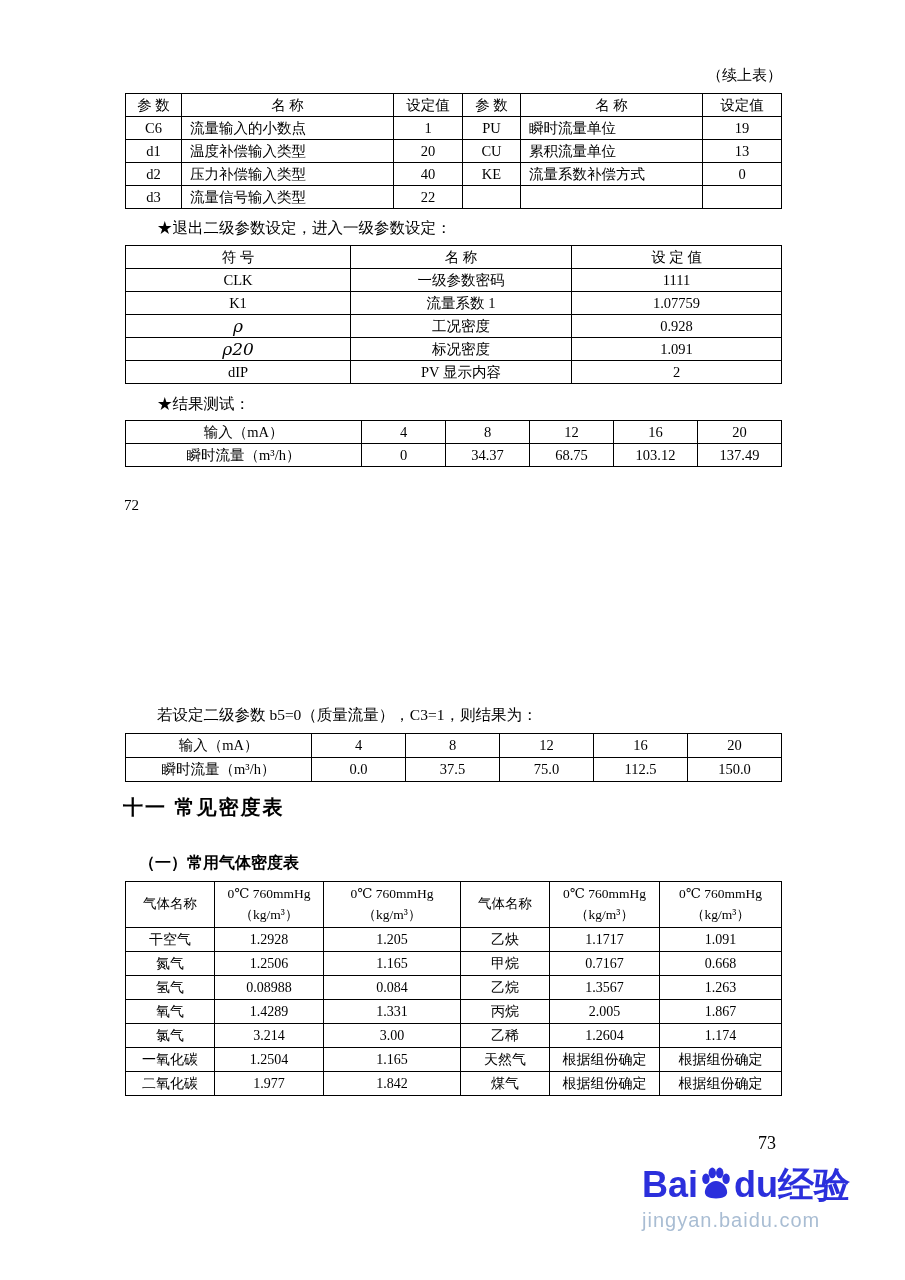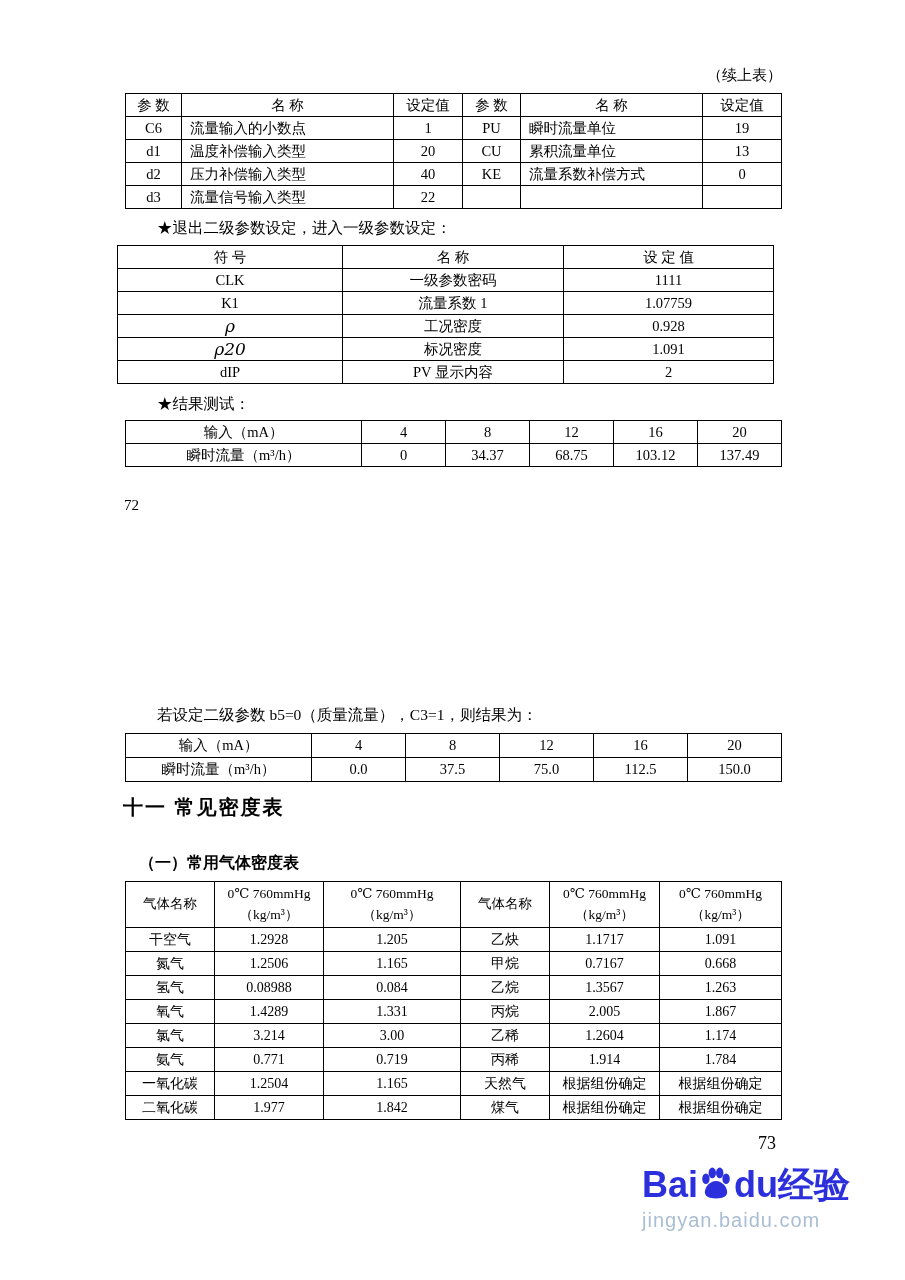--- a/index.html
+++ b/index.html
@@ -16,21 +16,21 @@
   th, td {
     border:1px solid #000;
     font-size:14.5px; font-weight:normal;
     text-align:center; vertical-align:middle;
     height:23px; padding:0 2px; overflow:hidden; white-space:nowrap;
   }
 
   .t-params  { left:125px; top:93px;  width:656px; }
   .t-params td:nth-child(2), .t-params td:nth-child(5) { text-align:left; padding-left:8px; }
 
-  .t-level1  { left:117px; top:245px; width:656px; }
+  .t-level1  { left:125px; top:245px; width:656px; }
   .t-level1 tbody tr:nth-child(3) td:first-child,
   .t-level1 tbody tr:nth-child(4) td:first-child {
     font-style:italic; font-size:17px; font-family:"DejaVu Serif",serif;
   }
 
   .t-result1 { left:125px; top:420px; width:656px; }
   .t-result2 { left:125px; top:733px; width:656px; }
   .t-result2 td { height:24px; }
 
   .t-gas { left:125px; top:881px; width:656px; }
@@ -289,28 +289,20 @@
           <td>2.005</td>
           <td>1.867</td>
         </tr>
         <tr>
           <td>氯气</td>
           <td>3.214</td>
           <td>3.00</td>
           <td>乙稀</td>
           <td>1.2604</td>
           <td>1.174</td>
-        </tr>
-        <tr>
-          <td>氨气</td>
-          <td>0.771</td>
-          <td>0.719</td>
-          <td>丙稀</td>
-          <td>1.914</td>
-          <td>1.784</td>
         </tr>
         <tr>
           <td>一氧化碳</td>
           <td>1.2504</td>
           <td>1.165</td>
           <td>天然气</td>
           <td>根据组份确定</td>
           <td>根据组份确定</td>
         </tr>
         <tr>

